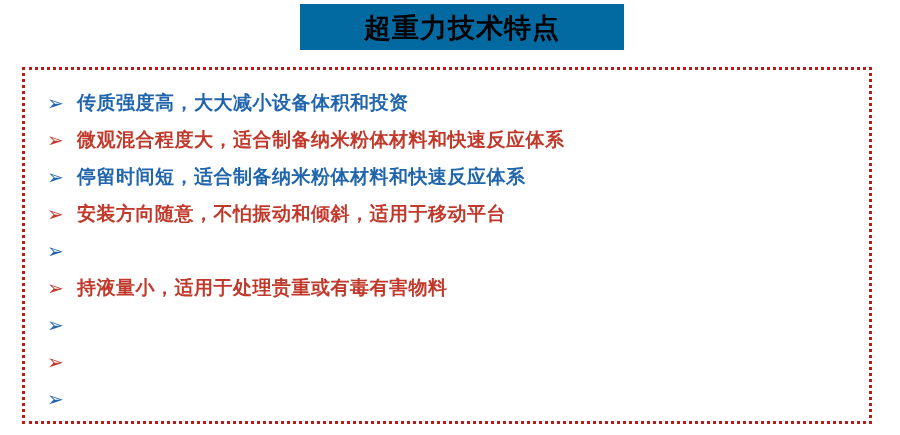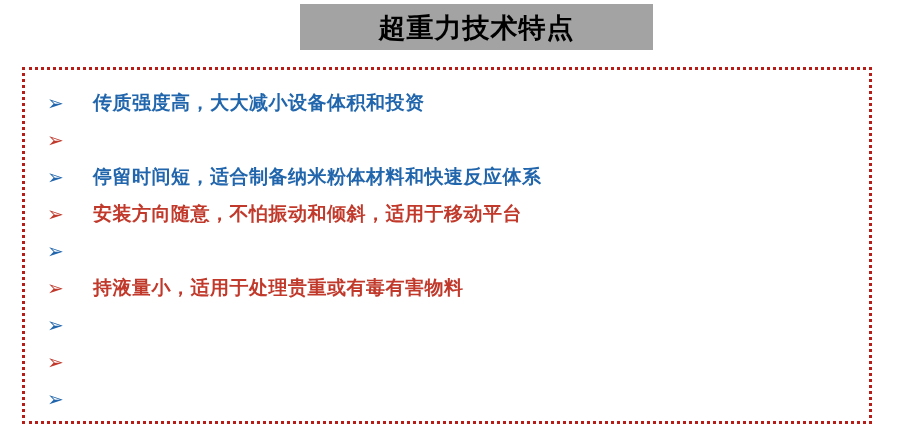--- a/index.html
+++ b/index.html
@@ -20,23 +20,23 @@
     position: absolute;
     left: 0;
     top: 0;
     width: 900px;
     height: 56px;
   }
   .banner {
     position: absolute;
     left: 300px;
     top: 4px;
-    width: 353px;
+    width: 324px;
     height: 46px;
-    background: #a3a3a3;
+    background: #0369a1;
     display: flex;
     align-items: center;
     justify-content: center;
   }
   .banner-title {
     color: #000000;
     font-weight: bold;
     font-size: 27px;
     letter-spacing: 1px;
     line-height: 1;
@@ -73,21 +73,20 @@
     width: 30px;
     flex: 0 0 30px;
     font-family: "DejaVu Sans", sans-serif;
   }
   .bullet-text {
     font-size: 19px;
     font-weight: bold;
     line-height: 1;
     letter-spacing: 0.5px;
     font-family: "DejaVu Sans", "Liberation Sans", sans-serif;
-    margin-left: 16px;
   }
   .c-blue { color: #2166AC; }
   .c-red  { color: #C0392B; }
 </style>
 </head>
 <body>
 
 <div class="banner-row">
   <div class="banner">
     <span class="banner-title">超重力技术特点</span>
@@ -97,20 +96,21 @@
 <div class="feature-box">
   <ul class="bullet-list">
 
     <li class="bullet-item">
       <span class="bullet-marker c-blue">➢</span>
       <span class="bullet-text c-blue">传质强度高，大大减小设备体积和投资</span>
     </li>
 
     <li class="bullet-item">
       <span class="bullet-marker c-red">➢</span>
+      <span class="bullet-text c-red">微观混合程度大，适合制备纳米粉体材料和快速反应体系</span>
     </li>
 
     <li class="bullet-item">
       <span class="bullet-marker c-blue">➢</span>
       <span class="bullet-text c-blue">停留时间短，适合制备纳米粉体材料和快速反应体系</span>
     </li>
 
     <li class="bullet-item">
       <span class="bullet-marker c-red">➢</span>
       <span class="bullet-text c-red">安装方向随意，不怕振动和倾斜，适用于移动平台</span>

